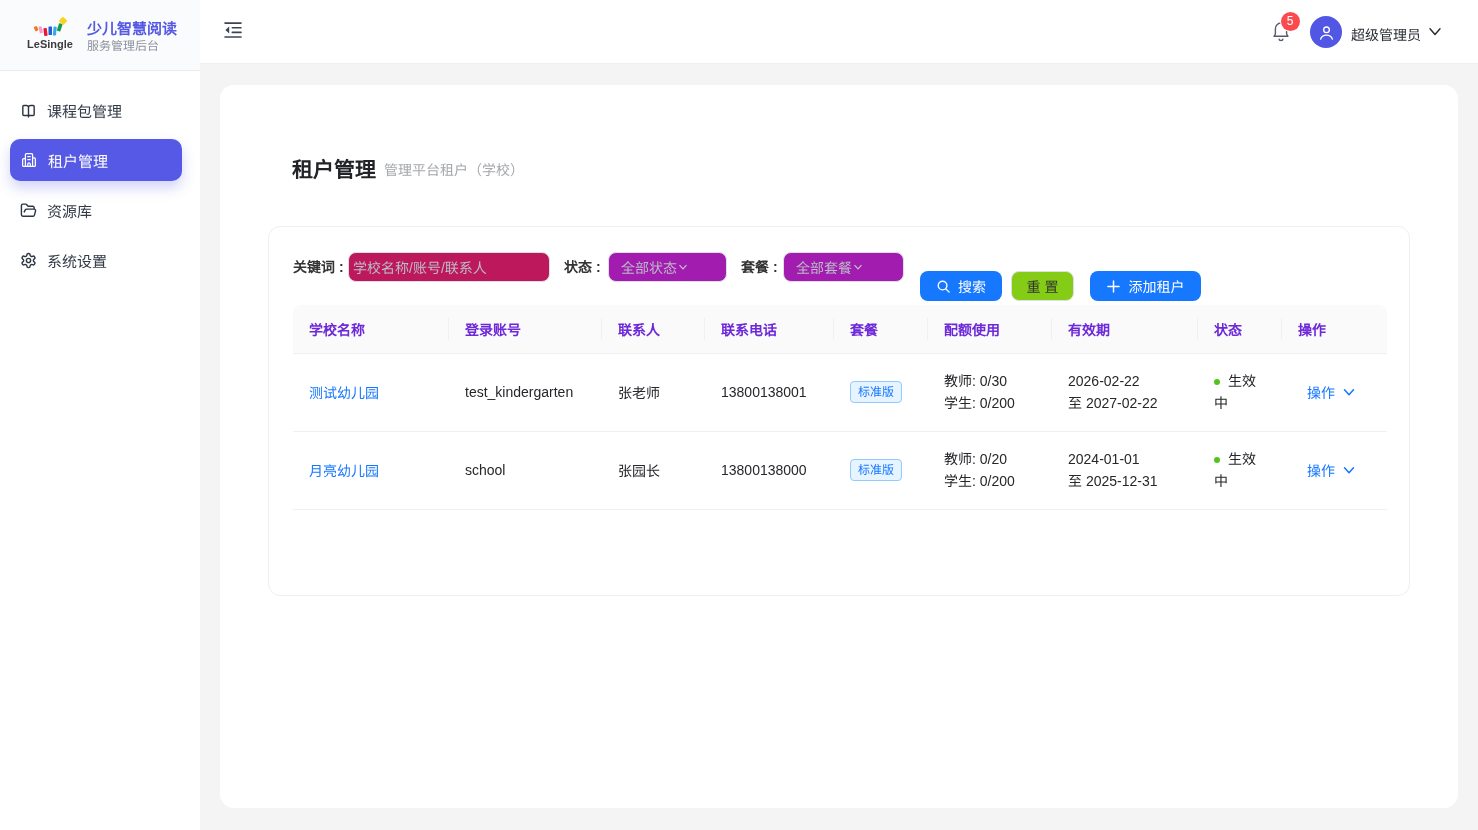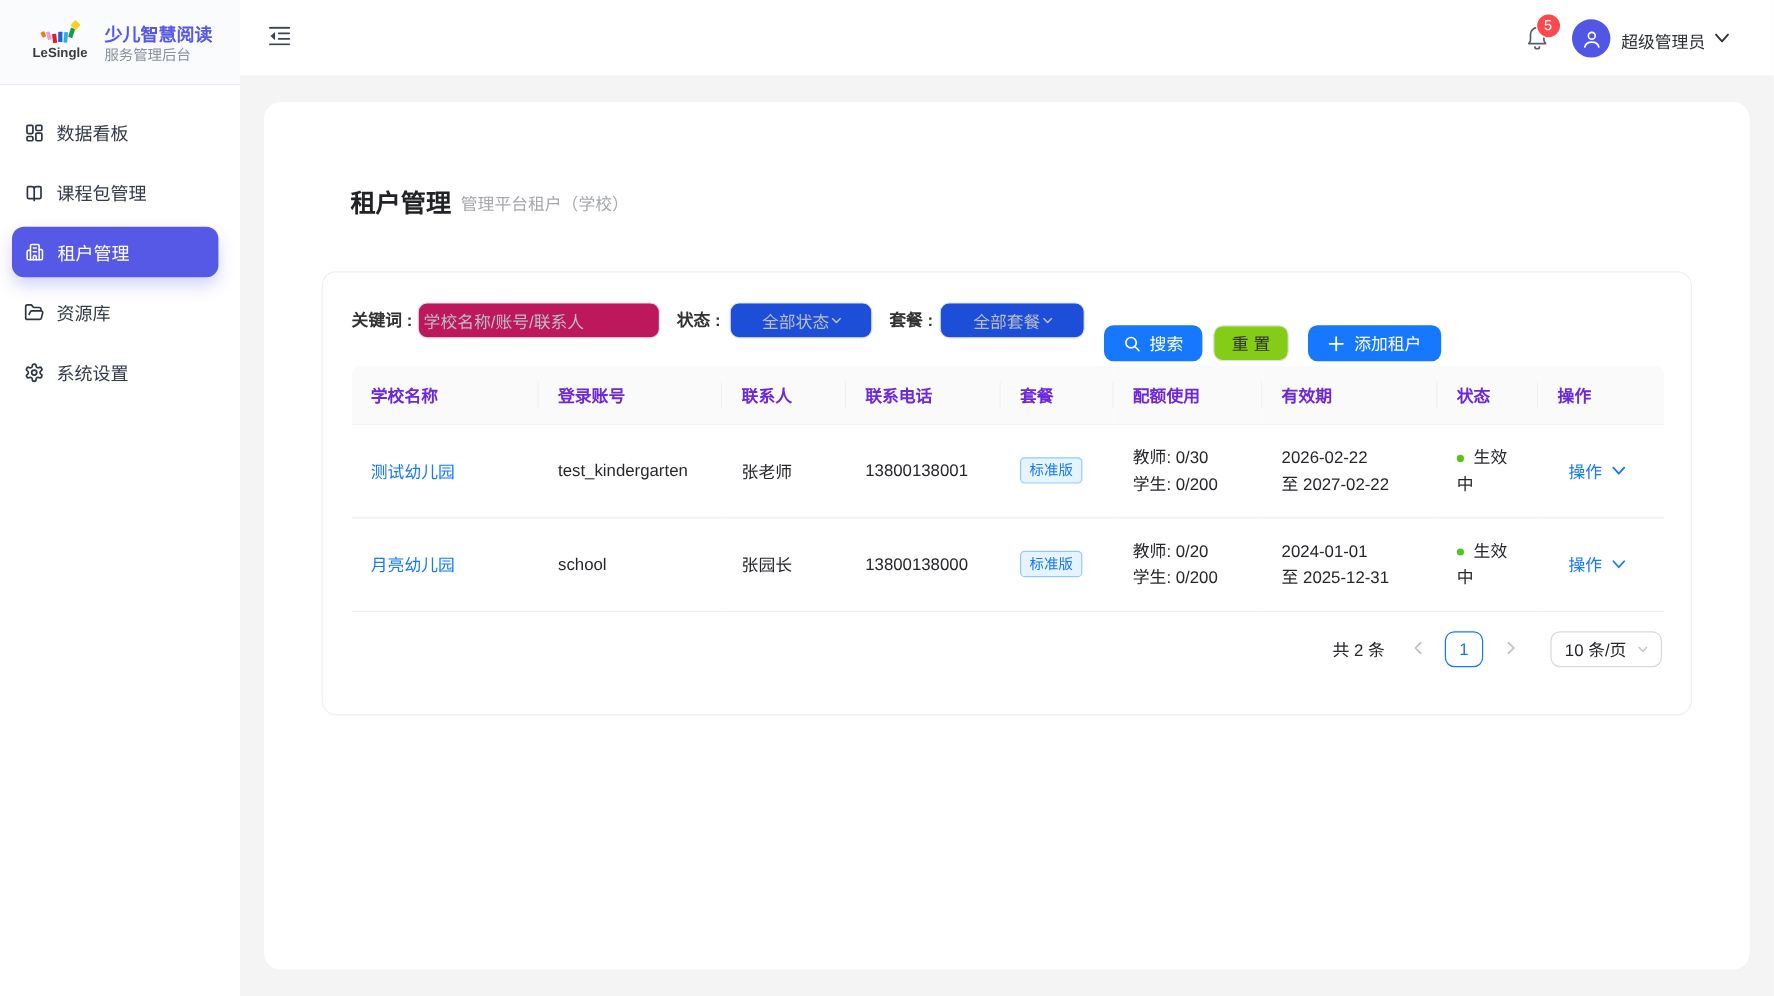--- a/index.html
+++ b/index.html
@@ -30,21 +30,21 @@
 .card { position:absolute; left:220px; top:85px; width:1238px; height:723px; background:#fff; border-radius:14px; }
 .ph-title { position:absolute; left:72px; top:68px; font-size:21px; font-weight:bold; color:#222326; }
 .ph-sub { position:absolute; left:164px; top:74px; font-size:14px; color:#a6a8ad;text-align:right; }
 .panel { position:absolute; left:48px; top:141px; width:1142px; height:370px; border:1px solid #efefef; border-radius:12px; background:#fff; }
 
 
 .filters { position:absolute; left:24px; top:25px; height:30px; width:1094px; font-size:14px; }
 .filters > * { position:absolute; top:0; height:30px; }
 .flabel { font-weight:bold; color:#333; line-height:30px; }
 .finput { width:202px; border:1px solid #dcdfe4; border-radius:8px; display:flex; align-items:center; padding-left:4px; color:#b9bdc5; font-size:14px; background:#be185d; }
-.fselect { width:119px; border:1px solid #dcdfe4; border-radius:8px; display:flex; align-items:center; padding:0 9px 0 12px; color:#b9bdc5; font-size:14px; background:#1d4ed8; justify-content:center; }
+.fselect { width:119px; border:1px solid #dcdfe4; border-radius:8px; display:flex; align-items:center; padding:0 9px 0 12px; color:#b9bdc5; font-size:14px; background:#a21caf; justify-content:flex-start; }
 .btn { border-radius:8px; display:flex; align-items:center; justify-content:center; font-size:14px;margin-top:19px; }
 .btn-blue { background:#1677ff; color:#fff; }
 .btn-plain { background:#84cc16; border:1px solid #dcdfe4; color:#333; }
 
 
 table { position:absolute; left:24px; top:78px; width:1094px; border-collapse:collapse; table-layout:fixed; font-size:14px; }
 th { height:48px; background:#fafafa; font-weight:bold; text-align:left; padding-left:16px; color:#6d28d9; position:relative; border-bottom:1px solid #f0f0f0; }
 th:first-child { border-top-left-radius:8px; }
 th:last-child { border-top-right-radius:8px; }
 th:not(:last-child):after { content:""; position:absolute; right:0; top:13px; width:1px; height:22px; background:#f0f0f0; }
@@ -102,29 +102,20 @@
         <rect x="27.2" y="15.7" width="3.2" height="8.8" rx="0.5" fill="#35aae8" transform="rotate(5 28.8 20.1)"></rect>
         <rect x="31.9" y="12.4" width="3.6" height="8.0" rx="0.6" fill="#169b4e" transform="rotate(18 33.7 16.4)"></rect>
         <rect x="33.9" y="6.8" width="6.2" height="6.2" rx="1.1" fill="#f6d521" transform="rotate(42 37 9.9)"></rect>
       </g>
       <text x="24" y="36.5" text-anchor="middle" font-size="11" font-weight="bold" fill="#3c3c3e" font-family="Liberation Sans,sans-serif">LeSingle</text>
     </svg>
     <div class="logo-cn">少儿智慧阅读</div>
     <div class="logo-sub">服务管理后台</div>
   </div>
   <div class="nav">
-    <div class="mi">
-      <svg width="17" height="17" viewBox="0 0 24 24" fill="none" stroke="#2c3542" stroke-width="2" stroke-linejoin="round">
-        <rect x="3.5" y="3.5" width="7" height="9.6" rx="1.4"></rect>
-        <rect x="14" y="3.5" width="7" height="6" rx="1.4"></rect>
-        <rect x="3.5" y="16.6" width="7" height="5" rx="1.4"></rect>
-        <rect x="14" y="12.6" width="7" height="9" rx="1.4"></rect>
-      </svg>
-      数据看板
-    </div>
     <div class="mi">
       <svg width="17" height="17" viewBox="0 0 24 24" fill="none" stroke="#2c3542" stroke-width="2" stroke-linecap="round" stroke-linejoin="round">
         <path d="M12 6.9 C11.6 5.7 10.5 5 9.3 5 H5.4 C4.6 5 4 5.6 4 6.4 V17.6 C4 18.4 4.6 19 5.4 19 H18.6 C19.4 19 20 18.4 20 17.6 V6.4 C20 5.6 19.4 5 18.6 5 H14.7 C13.5 5 12.4 5.7 12 6.9 Z"></path>
         <path d="M12 7.2 V21.3"></path>
       </svg>
       课程包管理
     </div>
     <div class="mi active">
       <svg width="18" height="18" viewBox="0 0 24 24" fill="none" stroke="#fff" stroke-width="1.7" stroke-linecap="round" stroke-linejoin="round">
         <path d="M7.2 20.6 V5 C7.2 4.2 7.8 3.6 8.6 3.6 H15.4 C16.2 3.6 16.8 4.2 16.8 5 V20.6"></path>
@@ -239,34 +230,14 @@
           <td>
               <div class="dotwrap"><span class="gdot"></span>生效中</div>
             </td>
           <td><span class="op">操作<svg width="14" height="14" viewBox="0 0 14 14" fill="none" stroke="#1677ff" stroke-width="1.5" stroke-linecap="round" stroke-linejoin="round">
                   <path d="M2.5 4.7 L7 9.7 L11.5 4.7"></path>
                 </svg></span></td>
         </tr>
       </tbody>
     </table>
 
-    <div class="pager">
-      <span>共 2 条</span>
-      <span class="parrow" style="margin-left:12px;">
-        <svg width="9" height="12" viewBox="0 0 9 12" fill="none" stroke="#bfbfbf" stroke-width="1.4" stroke-linecap="round" stroke-linejoin="round">
-            <path d="M7 1.5 L2.5 6 L7 10.5"></path>
-          </svg>
-      </span>
-      <div class="pnum">1</div>
-      <span class="parrow">
-        <svg width="9" height="12" viewBox="0 0 9 12" fill="none" stroke="#bfbfbf" stroke-width="1.4" stroke-linecap="round" stroke-linejoin="round">
-            <path d="M2 1.5 L6.5 6 L2 10.5"></path>
-          </svg>
-      </span>
-      <div class="psize">
-          <span>10 条/页</span>
-        <svg width="12" height="12" viewBox="0 0 12 12" fill="none" stroke="#c2c5cc" stroke-width="1.2">
-            <path d="M2.5 4.2 L6 7.8 L9.5 4.2"></path>
-          </svg>
-      </div>
-    </div>
   </div>
 </div>
 
 </body></html>

